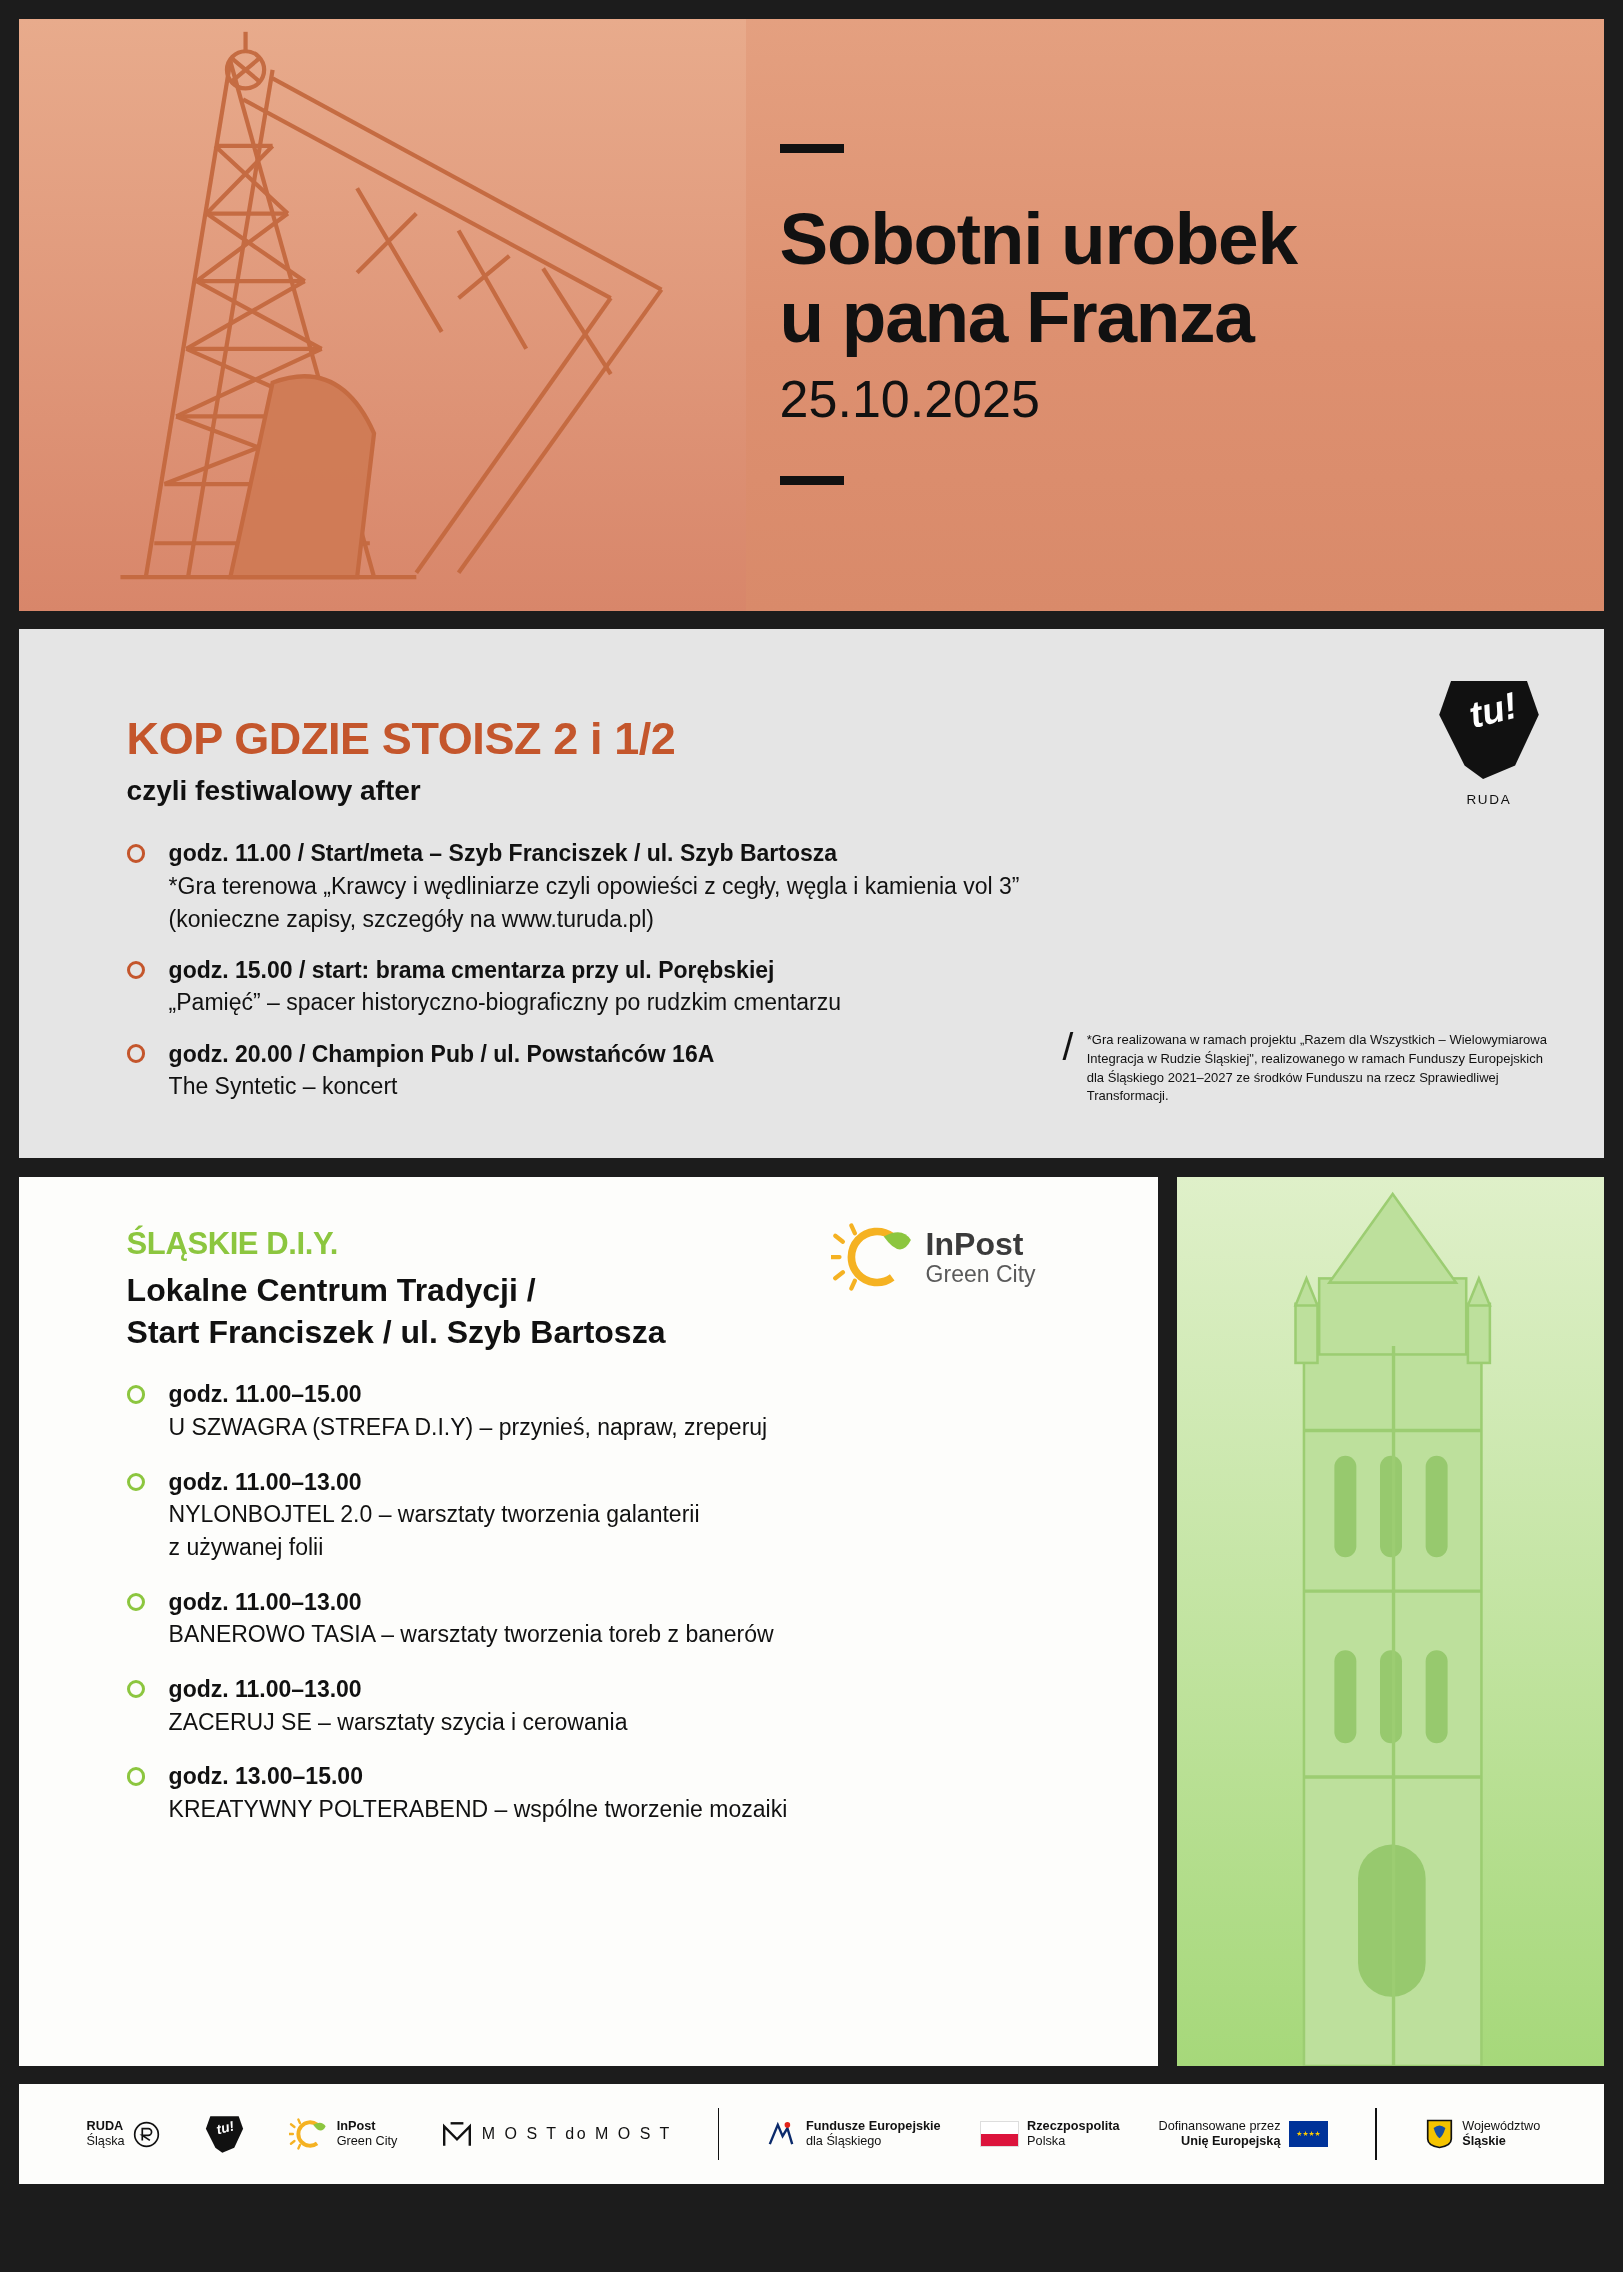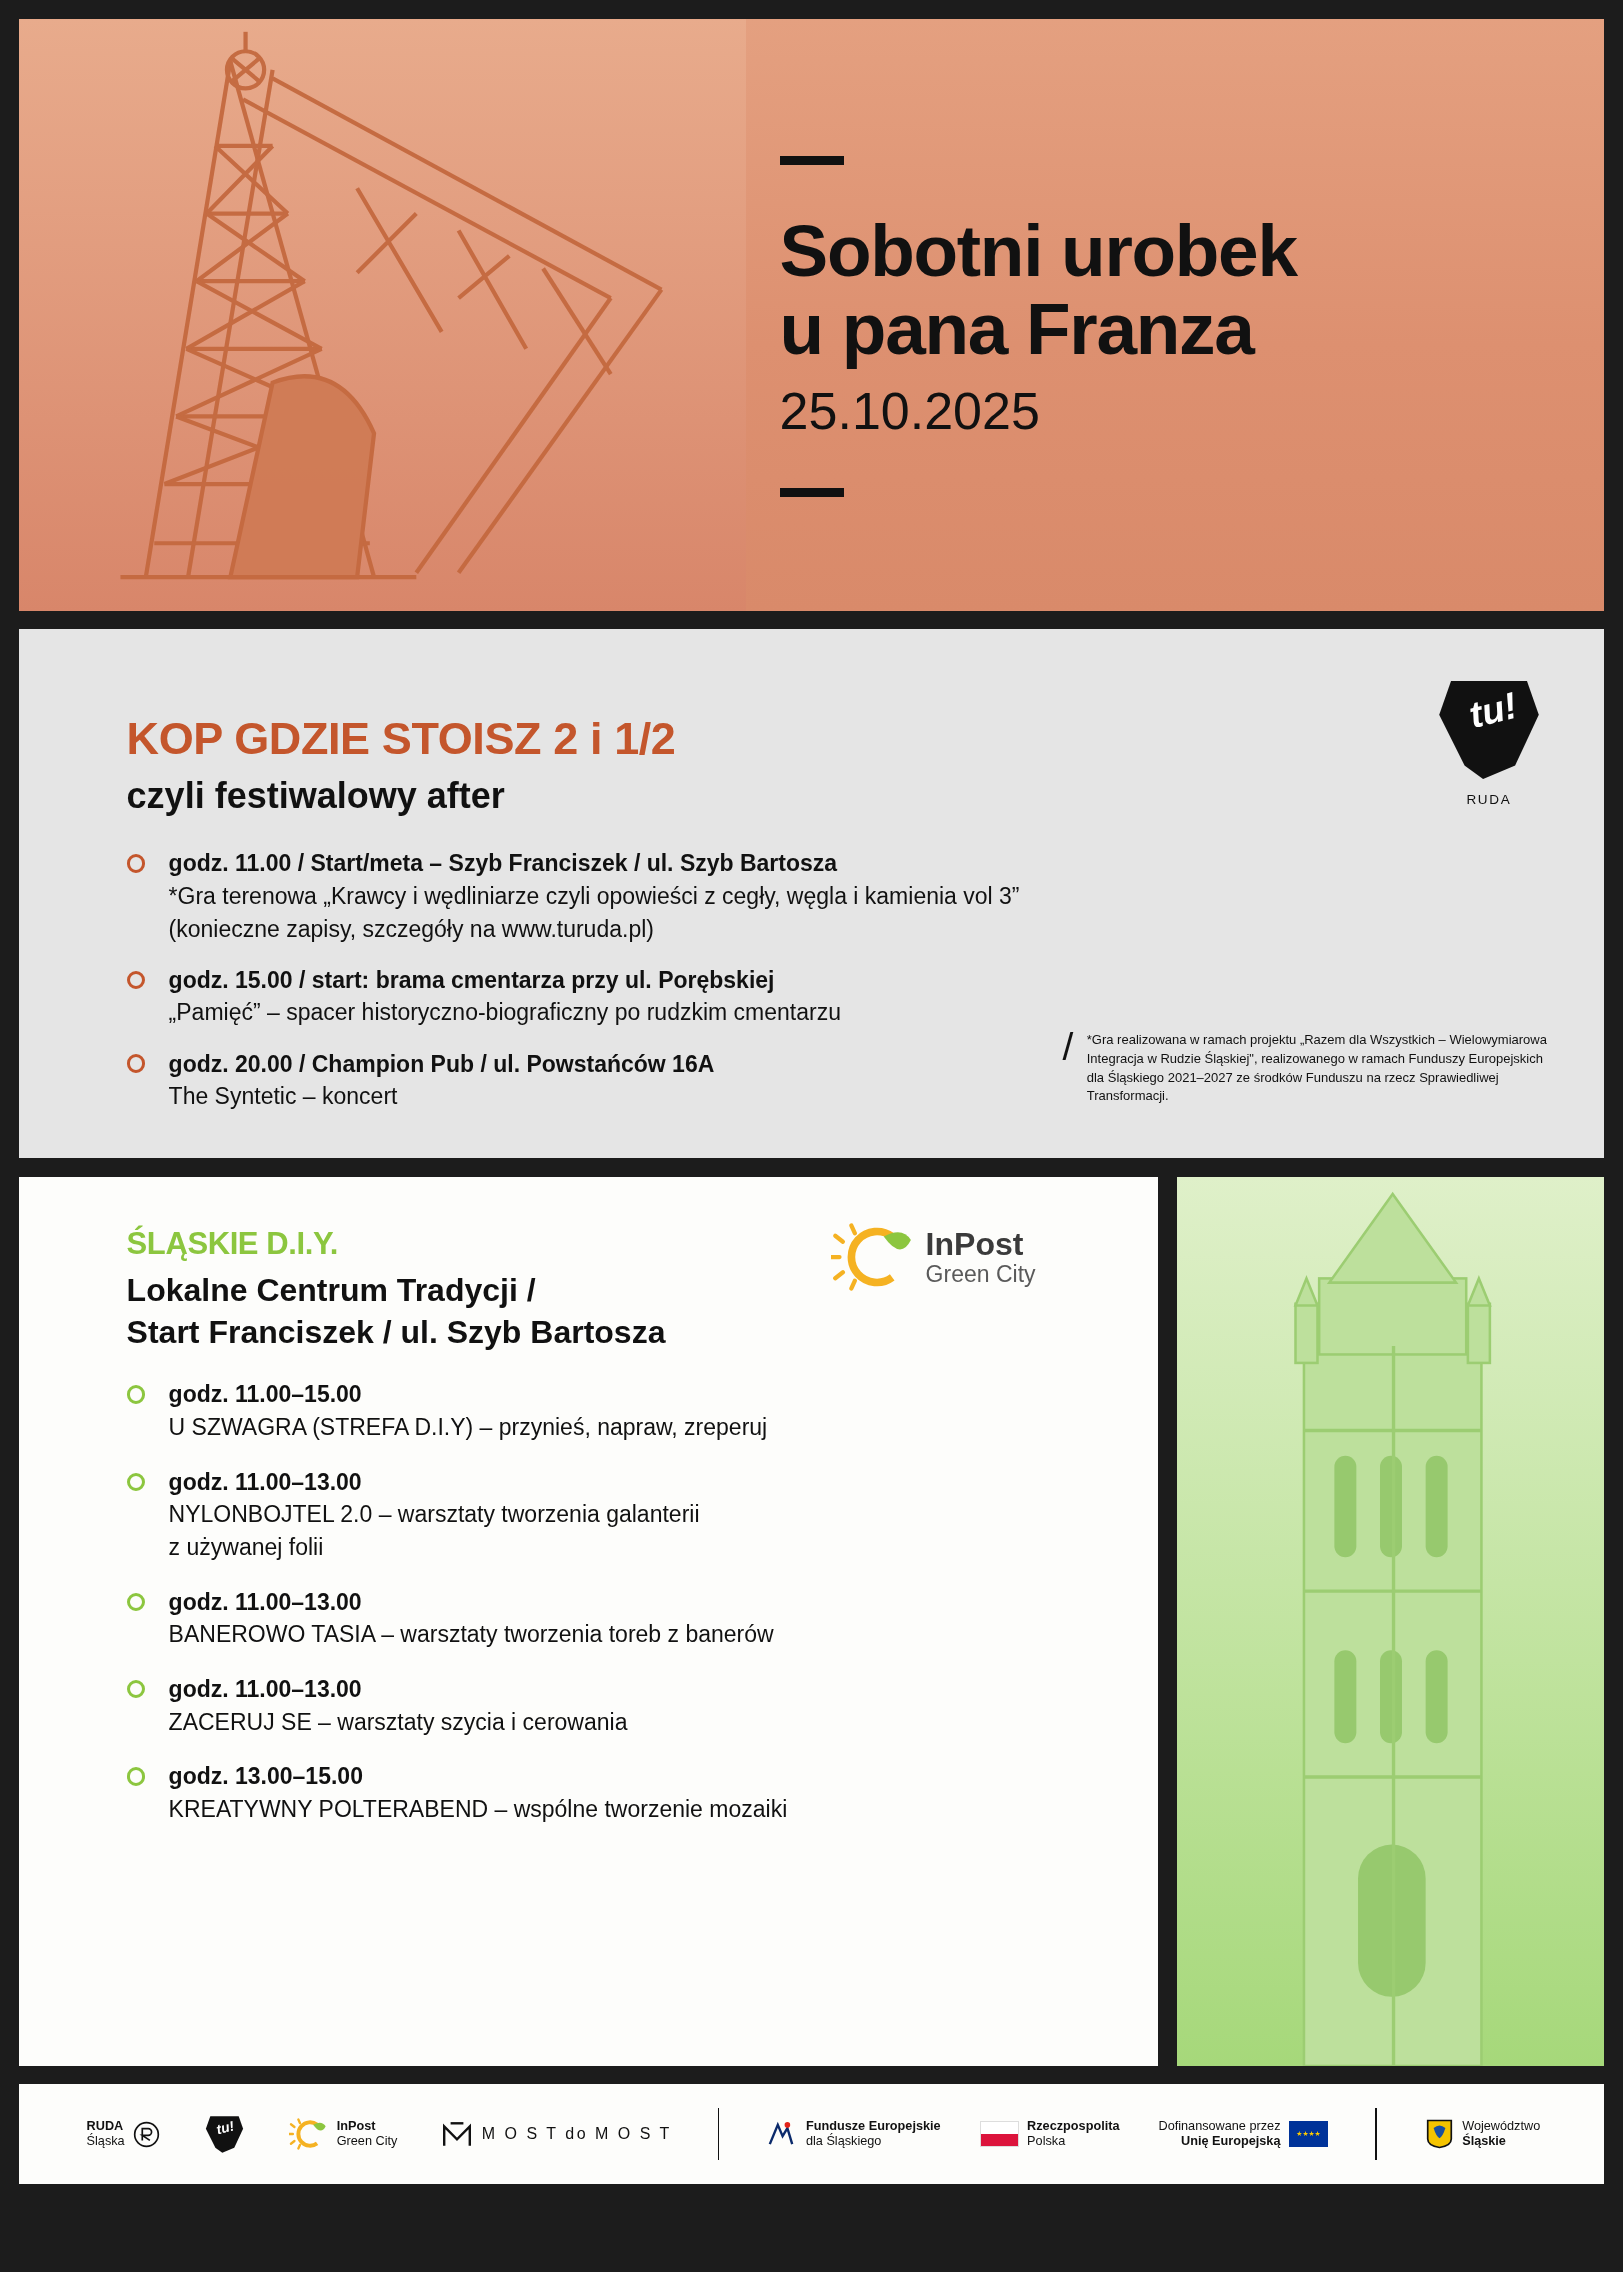--- a/index.html
+++ b/index.html
@@ -30,21 +30,21 @@
   }
   .hero-photo {
     position: absolute;
     left: 0; top: 0;
     width: 727px; height: 100%;
     overflow: hidden;
   }
   .hero-photo svg { position: absolute; left: 0; top: 0; }
   .hero-right {
     position: absolute;
-    left: 761px; top: 12px;
+    left: 761px; top: 0;
     width: 829px; height: 100%;
     display: flex;
     flex-direction: column;
     justify-content: center;
   }
   .dash {
     width: 64px; height: 9.3px; background: #111;
     margin-bottom: 47px;
   }
   .dash.bottom { margin-bottom: 0; margin-top: 47px; }
@@ -72,21 +72,21 @@
     padding: 84px 51px 34px 108px;
   }
   .sec-title-orange {
     font-size: 45px;
     font-weight: 700;
     color: #c4562c;
     letter-spacing: -0.4px;
     margin-bottom: 10px;
   }
   .sec-sub {
-    font-size: 36px;
+    font-size: 28px;
     font-weight: 700;
     color: #111;
     margin-bottom: 30px;
   }
   .item {
     position: relative;
     padding-left: 42px;
     margin-bottom: 18.6px;
   }
   .bullet {

